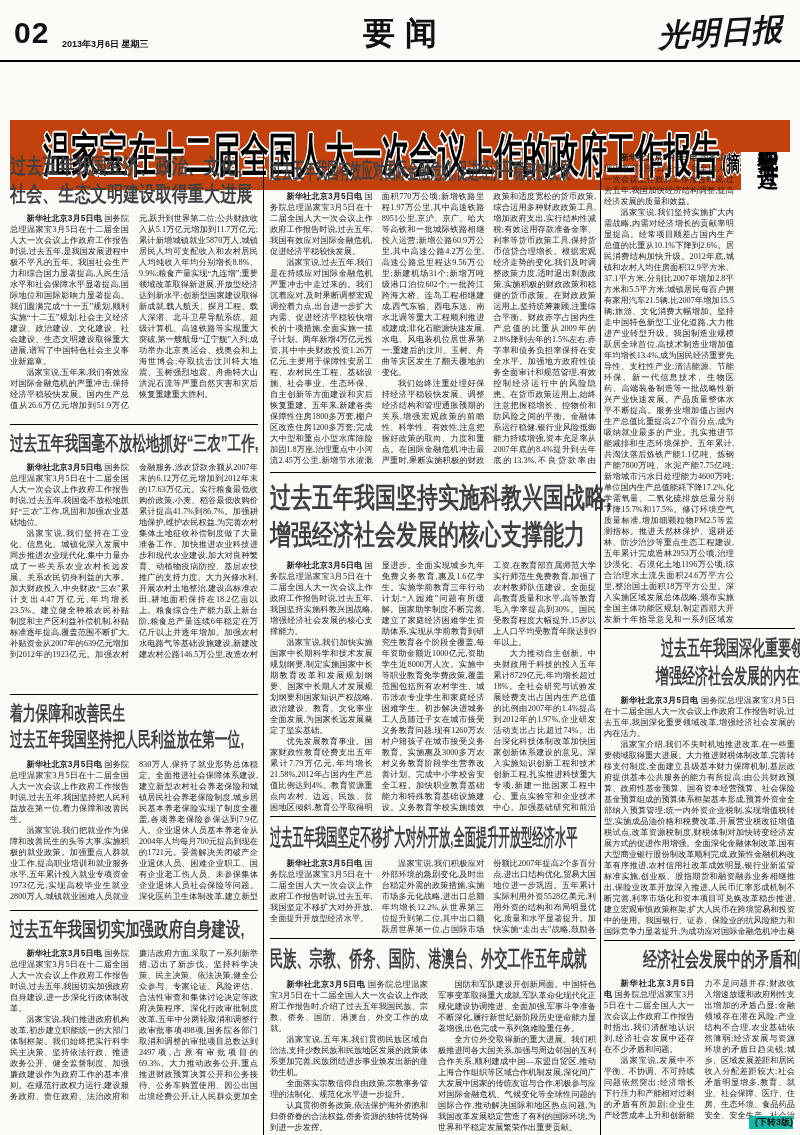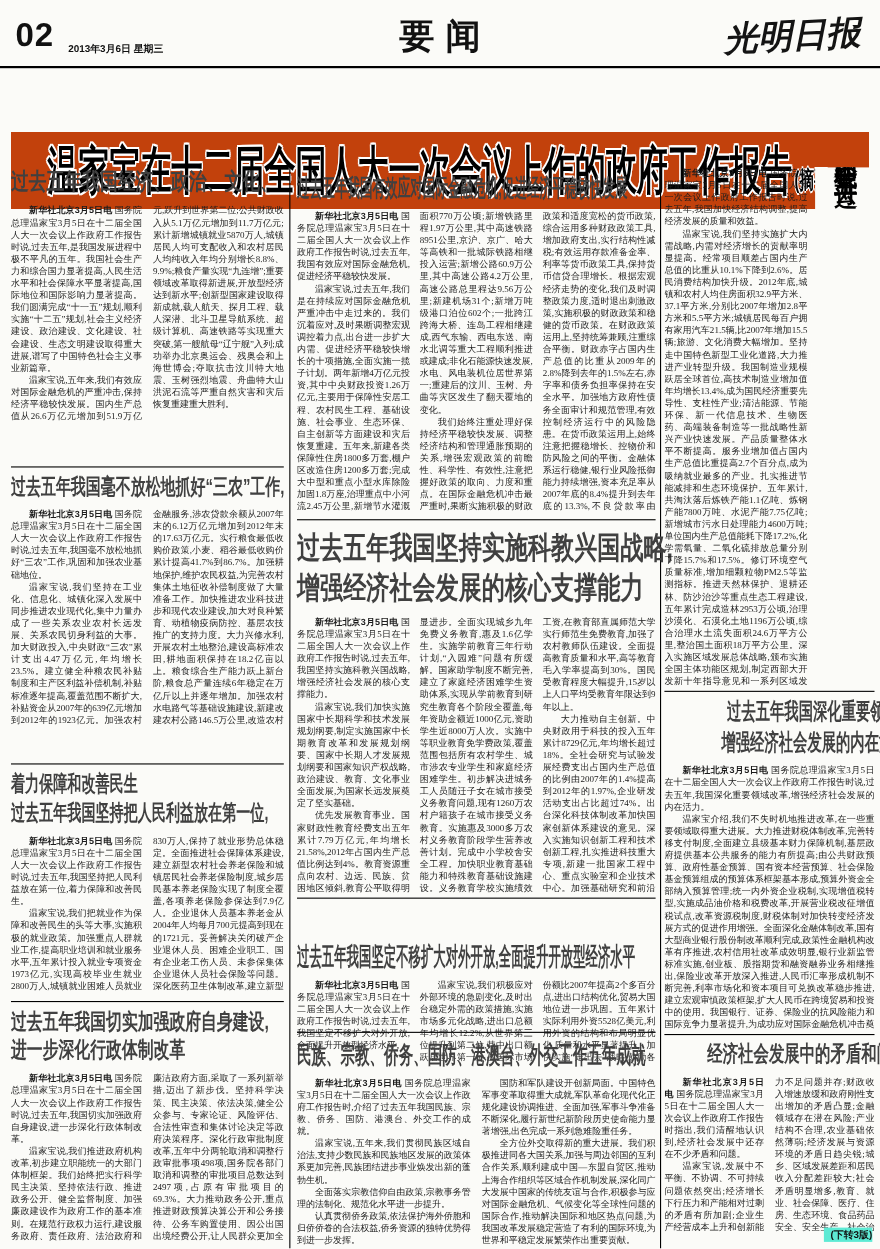--- a/index.html
+++ b/index.html
@@ -53,21 +53,21 @@
   .cols3 { column-count:3; column-gap:9px; }
 
   
   .vhl { float:right; width:54px; height:428px; margin-left:7px; margin-bottom:3px;
          display:flex; justify-content:center; background:#fbfbf8; }
   .vhl span { writing-mode:vertical-rl; text-orientation:mixed; font-size:21px;
          font-weight:900; letter-spacing:-0.22em; line-height:54px;
          font-family:"Liberation Sans","DejaVu Sans",sans-serif; color:#000; }
 
   #note-continue { position:absolute; right:2px; bottom:4px; font-size:9px; font-weight:bold;
-         background:#5eead4; padding-left:6px;
+         background:#14b8a6; padding-left:6px;
          font-family:"Liberation Sans","DejaVu Sans",sans-serif; }
 </style>
 </head>
 <body>
 
 <div class="abs" id="pgnum">02</div>
 <div class="abs" id="pgdate">2013年3月6日 星期三</div>
 <div class="abs" id="section">要闻</div>
 <div class="abs" id="masthead">光明日报</div>
 <div class="abs" id="hdr-rule"></div>
@@ -85,20 +85,21 @@
 <div class="abs hrule" style="left:10px;top:910px;width:248px;"></div>
 <div class="abs hrule" style="left:270px;top:472px;width:326px;"></div>
 <div class="abs hrule" style="left:270px;top:816px;width:326px;"></div>
 <div class="abs hrule" style="left:270px;top:938px;width:326px;"></div>
 <div class="abs hrule" style="left:604px;top:628px;width:191px;"></div>
 <div class="abs hrule" style="left:604px;top:940px;width:191px;"></div>
 
 <div class="art" style="left:10px;top:152px;width:248px;">
   <div class="hl" style="font-size:21px;--sx:0.77;">
       <div><span class="hl-line">过去五年我国经济、政治、文化、</span></div>
+      <div><span class="hl-line">社会、生态文明建设取得重大进展</span></div>
     </div>
   <div class="body-txt cols2" style="height:206px;">
       <p><b>新华社北京3月5日电</b> 国务院总理温家宝3月5日在十二届全国人大一次会议上作政府工作报告时说,过去五年,是我国发展进程中极不平凡的五年。我国社会生产力和综合国力显著提高,人民生活水平和社会保障水平显著提高,国际地位和国际影响力显著提高。我们圆满完成“十一五”规划,顺利实施“十二五”规划,社会主义经济建设、政治建设、文化建设、社会建设、生态文明建设取得重大进展,谱写了中国特色社会主义事业新篇章。</p>
       <p>温家宝说,五年来,我们有效应对国际金融危机的严重冲击,保持经济平稳较快发展。国内生产总值从26.6万亿元增加到51.9万亿元,跃升到世界第二位;公共财政收入从5.1万亿元增加到11.7万亿元;累计新增城镇就业5870万人,城镇居民人均可支配收入和农村居民人均纯收入年均分别增长8.8%、9.9%;粮食产量实现“九连增”;重要领域改革取得新进展,开放型经济达到新水平;创新型国家建设取得新成就,载人航天、探月工程、载人深潜、北斗卫星导航系统、超级计算机、高速铁路等实现重大突破,第一艘航母“辽宁舰”入列;成功举办北京奥运会、残奥会和上海世博会;夺取抗击汶川特大地震、玉树强烈地震、舟曲特大山洪泥石流等严重自然灾害和灾后恢复重建重大胜利。</p>
     </div>
 </div>
 
 <div class="art" style="left:10px;top:430px;width:248px;">
   <div class="hl" style="font-size:20px;--sx:0.68;">
       <div><span class="hl-line">过去五年我国毫不放松地抓好“三农”工作,</span></div>
@@ -116,21 +117,20 @@
     </div>
   <div class="body-txt cols2" style="height:146px;">
       <p><b>新华社北京3月5日电</b> 国务院总理温家宝3月5日在十二届全国人大一次会议上作政府工作报告时说,过去五年,我国坚持把人民利益放在第一位,着力保障和改善民生。</p>
       <p>温家宝说,我们把就业作为保障和改善民生的头等大事,实施积极的就业政策。加强重点人群就业工作,提高职业培训和就业服务水平,五年累计投入就业专项资金1973亿元,实现高校毕业生就业2800万人,城镇就业困难人员就业830万人,保持了就业形势总体稳定。全面推进社会保障体系建设,建立新型农村社会养老保险和城镇居民社会养老保险制度,城乡居民基本养老保险实现了制度全覆盖,各项养老保险参保达到7.9亿人。企业退休人员基本养老金从2004年人均每月700元提高到现在的1721元。妥善解决关闭破产企业退休人员、困难企业职工、国有企业老工伤人员、未参保集体企业退休人员社会保险等问题。深化医药卫生体制改革,建立新型农村合作医疗制度和城镇居民基本医疗保险制度,全民基本医保体系初步形成,各项医疗保险参保超过13亿人,加强城乡基层医疗卫生服务体系建设,建立基本药物制度并在基层医疗机构实施,公立医院改革试点稳步推进。国民健康水平进一步提高,人均预期寿命达到75岁。健全城乡居民低保、医疗、教育、法律等救助制度,改革完善孤儿保障、流浪儿童救助保护、农村五保供养制度。颁布实施新的中国妇女、儿童发展纲要,依法保障妇女儿童合法权益。建立健全城镇保障性住房制度,覆盖面逐步扩大,2012年底已达到12.5%。社会保障制度建设取得历史性的巨大成就。不断加强和创新社会管理,建立健全应急管理体系,发挥城乡社区自治和服务功能,社会保持和谐稳定。</p>
     </div>
 </div>
 
 <div class="art" style="left:10px;top:916px;width:248px;">
   <div class="hl" style="font-size:20px;--sx:0.72;">
       <div><span class="hl-line">过去五年我国切实加强政府自身建设,</span></div>
-      <div><span class="hl-line">进一步深化行政体制改革</span></div>
     </div>
   <div class="body-txt cols2" style="height:158px;">
       <p><b>新华社北京3月5日电</b> 国务院总理温家宝3月5日在十二届全国人大一次会议上作政府工作报告时说,过去五年,我国切实加强政府自身建设,进一步深化行政体制改革。</p>
       <p>温家宝说,我们推进政府机构改革,初步建立职能统一的大部门体制框架。我们始终把实行科学民主决策、坚持依法行政、推进政务公开、健全监督制度、加强廉政建设作为政府工作的基本准则。在规范行政权力运行,建设服务政府、责任政府、法治政府和廉洁政府方面,采取了一系列新举措,迈出了新步伐。坚持科学决策、民主决策、依法决策,健全公众参与、专家论证、风险评估、合法性审查和集体讨论决定等政府决策程序。深化行政审批制度改革,五年中分两轮取消和调整行政审批事项498项,国务院各部门取消和调整的审批项目总数达到2497项,占原有审批项目的69.3%。大力推动政务公开,重点推进财政预算决算公开和公务接待、公务车购置使用、因公出国出境经费公开,让人民群众更加全面地了解政府工作,更加有效地监督政府行为。审计监督的力度越来越大,成效越来越明显。全面加强反腐倡廉建设,加强领导干部廉洁自律的监督管理。探索建立政府绩效管理制度,建立并切实执行以行政首长为重点的行政问责制度,努力提高行政效能。</p>
     </div>
 </div>
 
 <div class="art" style="left:270px;top:156px;width:326px;">
   <div class="hl" style="font-size:22px;--sx:0.52;">
       <div><span class="hl-line">过去五年我国有效应对国际金融危机,促进经济平稳较快发展</span></div>
@@ -148,21 +148,21 @@
       <div><span class="hl-line">增强经济社会发展的核心支撑能力</span></div>
     </div>
   <div class="body-txt cols3" style="height:260px;">
       <p><b>新华社北京3月5日电</b> 国务院总理温家宝3月5日在十二届全国人大一次会议上作政府工作报告时说,过去五年,我国坚持实施科教兴国战略,增强经济社会发展的核心支撑能力。</p>
       <p>温家宝说,我们加快实施国家中长期科学和技术发展规划纲要,制定实施国家中长期教育改革和发展规划纲要、国家中长期人才发展规划纲要和国家知识产权战略,政治建设、教育、文化事业全面发展,为国家长远发展奠定了坚实基础。</p>
       <p>优先发展教育事业。国家财政性教育经费支出五年累计7.79万亿元,年均增长21.58%,2012年占国内生产总值比例达到4%。教育资源重点向农村、边远、民族、贫困地区倾斜,教育公平取得明显进步。全面实现城乡九年免费义务教育,惠及1.6亿学生。实施学前教育三年行动计划,“入园难”问题有所缓解。国家助学制度不断完善,建立了家庭经济困难学生资助体系,实现从学前教育到研究生教育各个阶段全覆盖,每年资助金额近1000亿元,资助学生近8000万人次。实施中等职业教育免学费政策,覆盖范围包括所有农村学生、城市涉农专业学生和家庭经济困难学生。初步解决进城务工人员随迁子女在城市接受义务教育问题,现有1260万农村户籍孩子在城市接受义务教育。实施惠及3000多万农村义务教育阶段学生营养改善计划。完成中小学校舍安全工程。加快职业教育基础能力和特殊教育基础设施建设。义务教育学校实施绩效工资,在教育部直属师范大学实行师范生免费教育,加强了农村教师队伍建设。全面提高教育质量和水平,高等教育毛入学率提高到30%。国民受教育程度大幅提升,15岁以上人口平均受教育年限达到9年以上。</p>
       <p>大力推动自主创新。中央财政用于科技的投入五年累计8729亿元,年均增长超过18%。全社会研究与试验发展经费支出占国内生产总值的比例由2007年的1.4%提高到2012年的1.97%,企业研发活动支出占比超过74%。出台深化科技体制改革加快国家创新体系建设的意见。深入实施知识创新工程和技术创新工程,扎实推进科技重大专项,新建一批国家工程中心、重点实验室和企业技术中心。加强基础研究和前沿技术研究,突破一批关键核心技术,填补了多项空白。</p>
     </div>
 </div>
 
-<div class="art" style="left:270px;top:854px;width:326px;">
+<div class="art" style="left:270px;top:822px;width:326px;">
   <div class="hl" style="font-size:23px;--sx:0.49;">
       <div><span class="hl-line">过去五年我国坚定不移扩大对外开放,全面提升开放型经济水平</span></div>
     </div>
   <div class="body-txt cols3" style="height:78px;">
       <p><b>新华社北京3月5日电</b> 国务院总理温家宝3月5日在十二届全国人大一次会议上作政府工作报告时说,过去五年,我国坚定不移扩大对外开放,全面提升开放型经济水平。</p>
       <p>温家宝说,我们积极应对外部环境的急剧变化,及时出台稳定外需的政策措施,实施市场多元化战略,进出口总额年均增长12.2%,从世界第三位提升到第二位,其中出口额跃居世界第一位,占国际市场份额比2007年提高2个多百分点,进出口结构优化,贸易大国地位进一步巩固。五年累计实际利用外资5528亿美元,利用外资的结构和布局明显优化,质量和水平显著提升。加快实施“走出去”战略,鼓励各类企业开展对外投资和跨国经营,非金融类对外直接投资从2007年的248亿美元上升到2012年的772亿美元,年均增长25.5%,跻身对外投资大国行列。</p>
     </div>
 </div>
 
 <div class="art" style="left:270px;top:944px;width:326px;">

